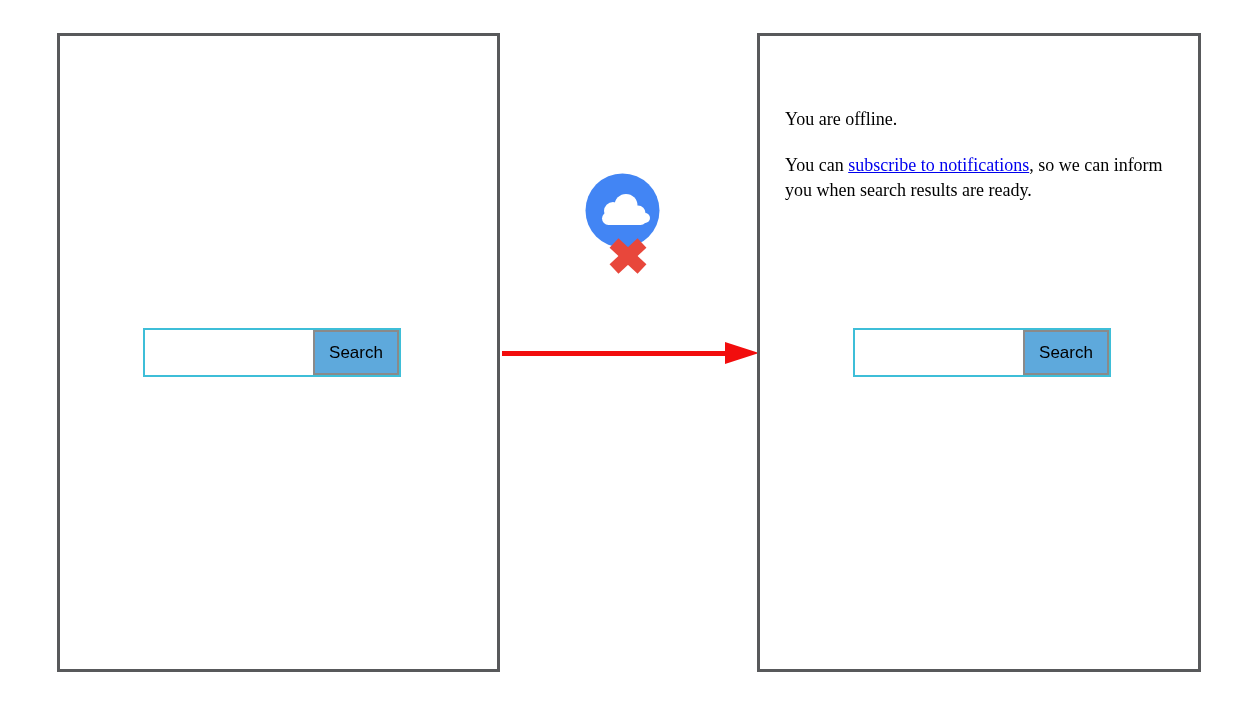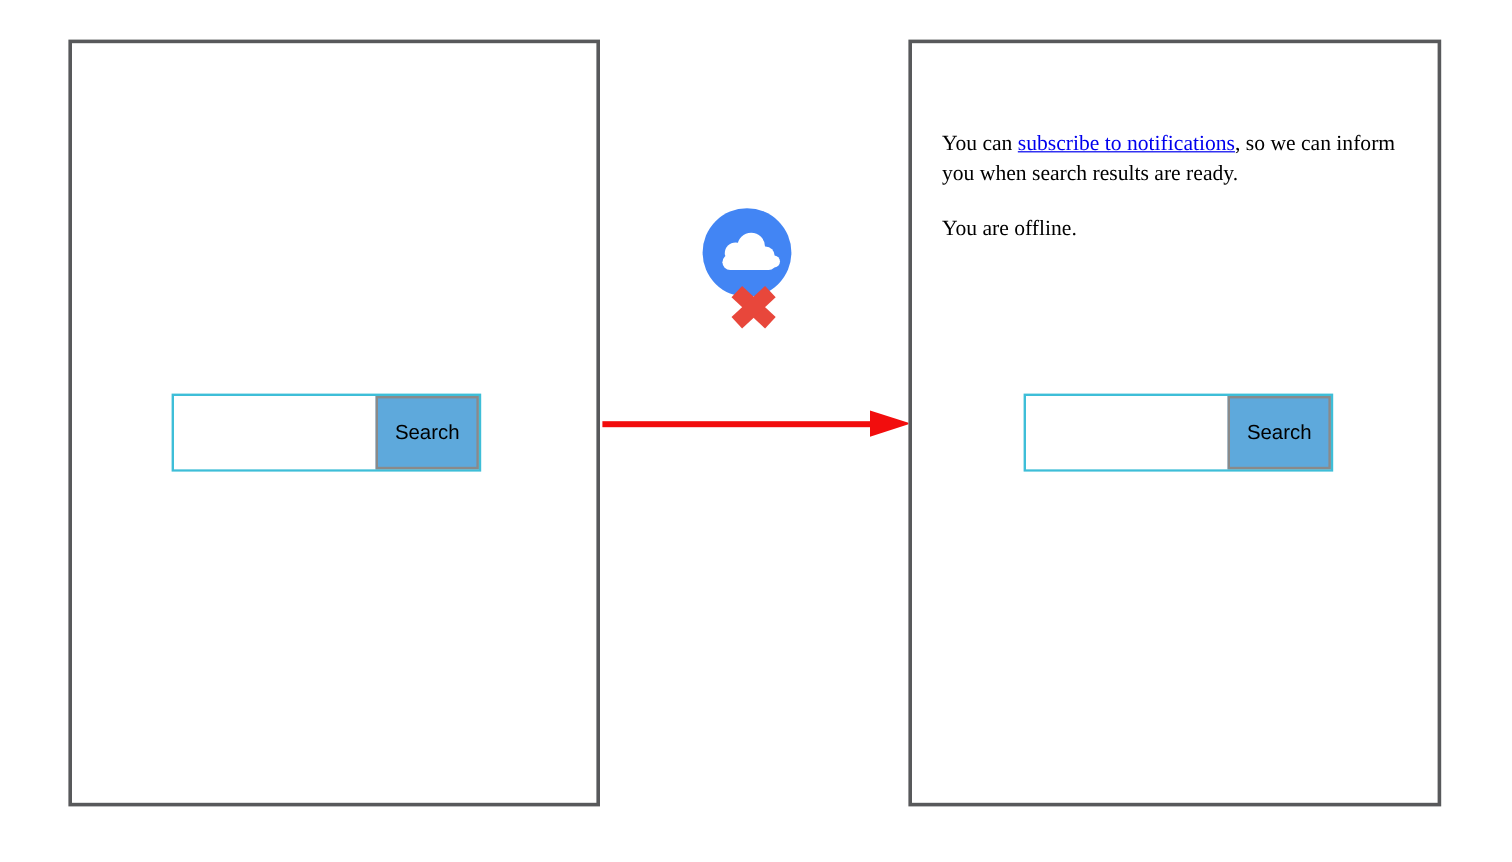--- a/index.html
+++ b/index.html
@@ -20,21 +20,21 @@
     background: #ffffff;
   }
   #left-frame  { left: 57px;  width: 443px; }
   #right-frame { left: 757px; width: 444px; }
 
   
   .search-form {
     position: absolute;
     top: 292px;
     width: 258px;
-    height: 65px;
+    height: 49px;
     border: 2px solid #3ebed8;
     background: #ffffff;
     display: flex;
     align-items: stretch;
   }
   #left-frame .search-form  { left: 83px; }
   #right-frame .search-form { left: 93px; }
   .search-input {
     flex: 1 1 auto;
     min-width: 0;
@@ -121,22 +121,22 @@
       <circle cx="62" cy="46" r="5"></circle>
     </g>
     <g stroke="#e8473b" stroke-width="13" stroke-linecap="butt">
       <line x1="31" y1="71" x2="59" y2="97"></line>
       <line x1="59" y1="71" x2="31" y2="97"></line>
     </g>
   </svg>
 
   <div id="right-frame" class="frame">
     <div class="offline-copy">
+      <p>You are offline.</p>
       <p><span>You can </span><a class="subscribe-link" href="#">subscribe to notifications</a><span>, so we can inform you when search results are ready.</span></p>
-      <p>You are offline.</p>
     </div>
     <div class="search-form">
       <input class="search-input" type="text" value="" style="">
       <button class="search-button">Search</button>
     </div>
   </div>
 
 </div>
 
 </body></html>

